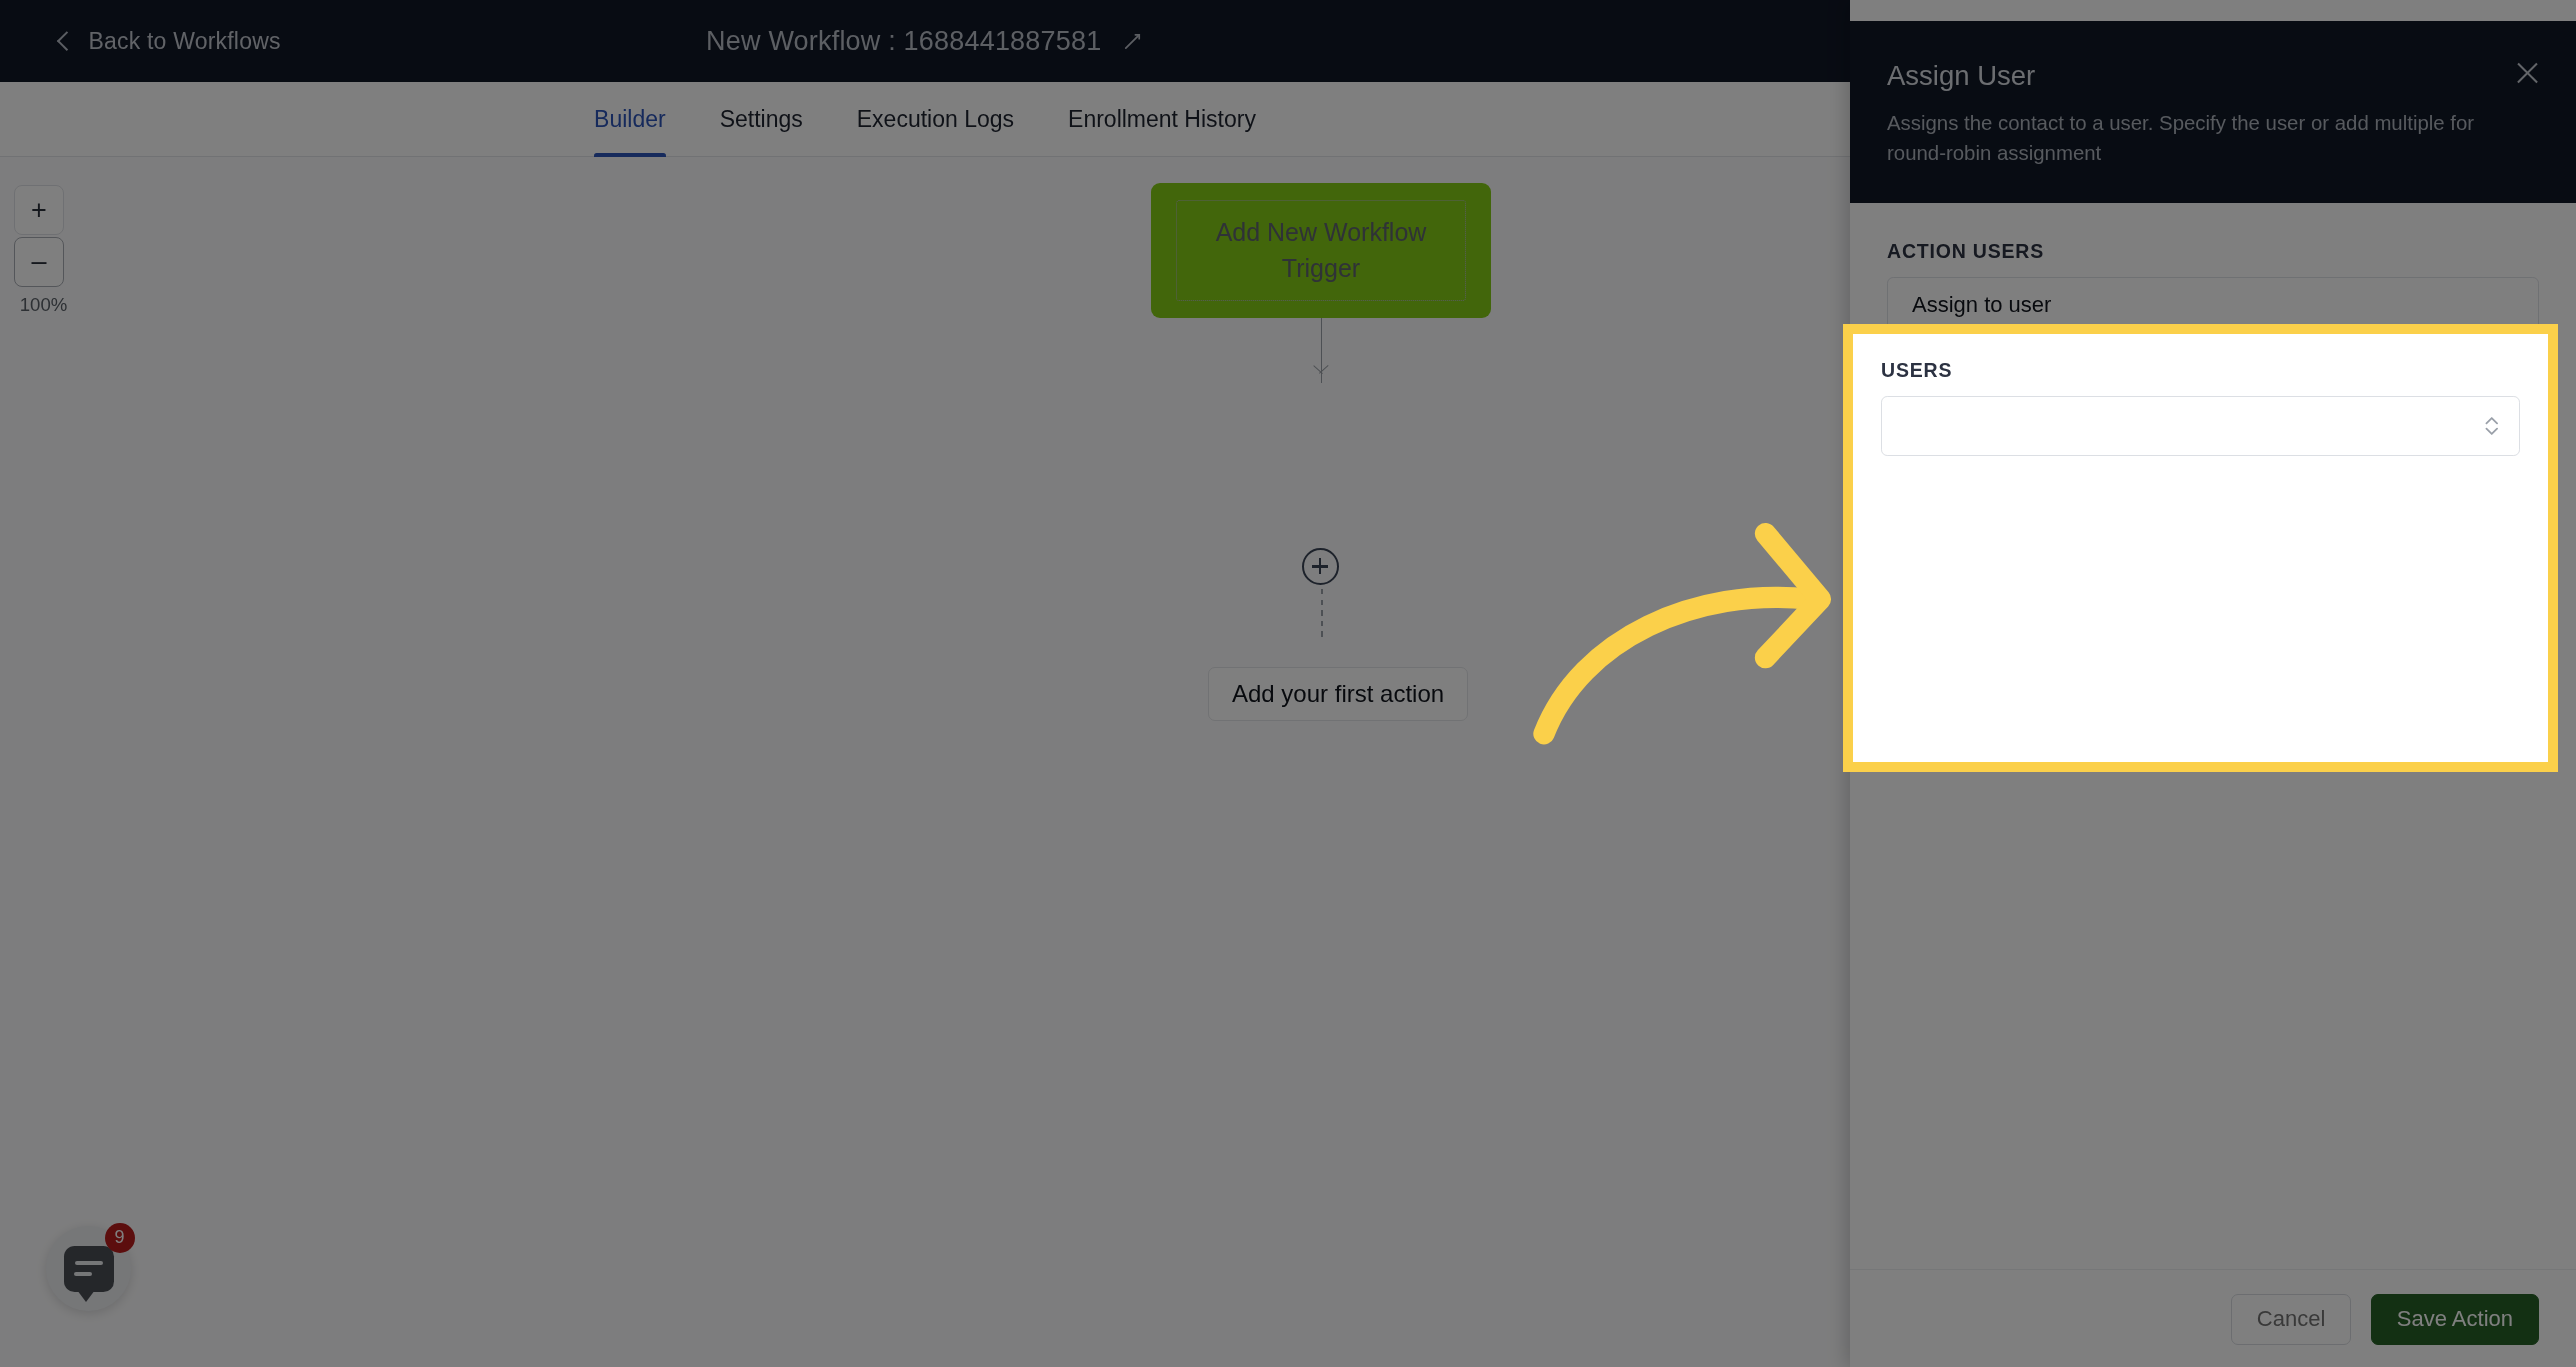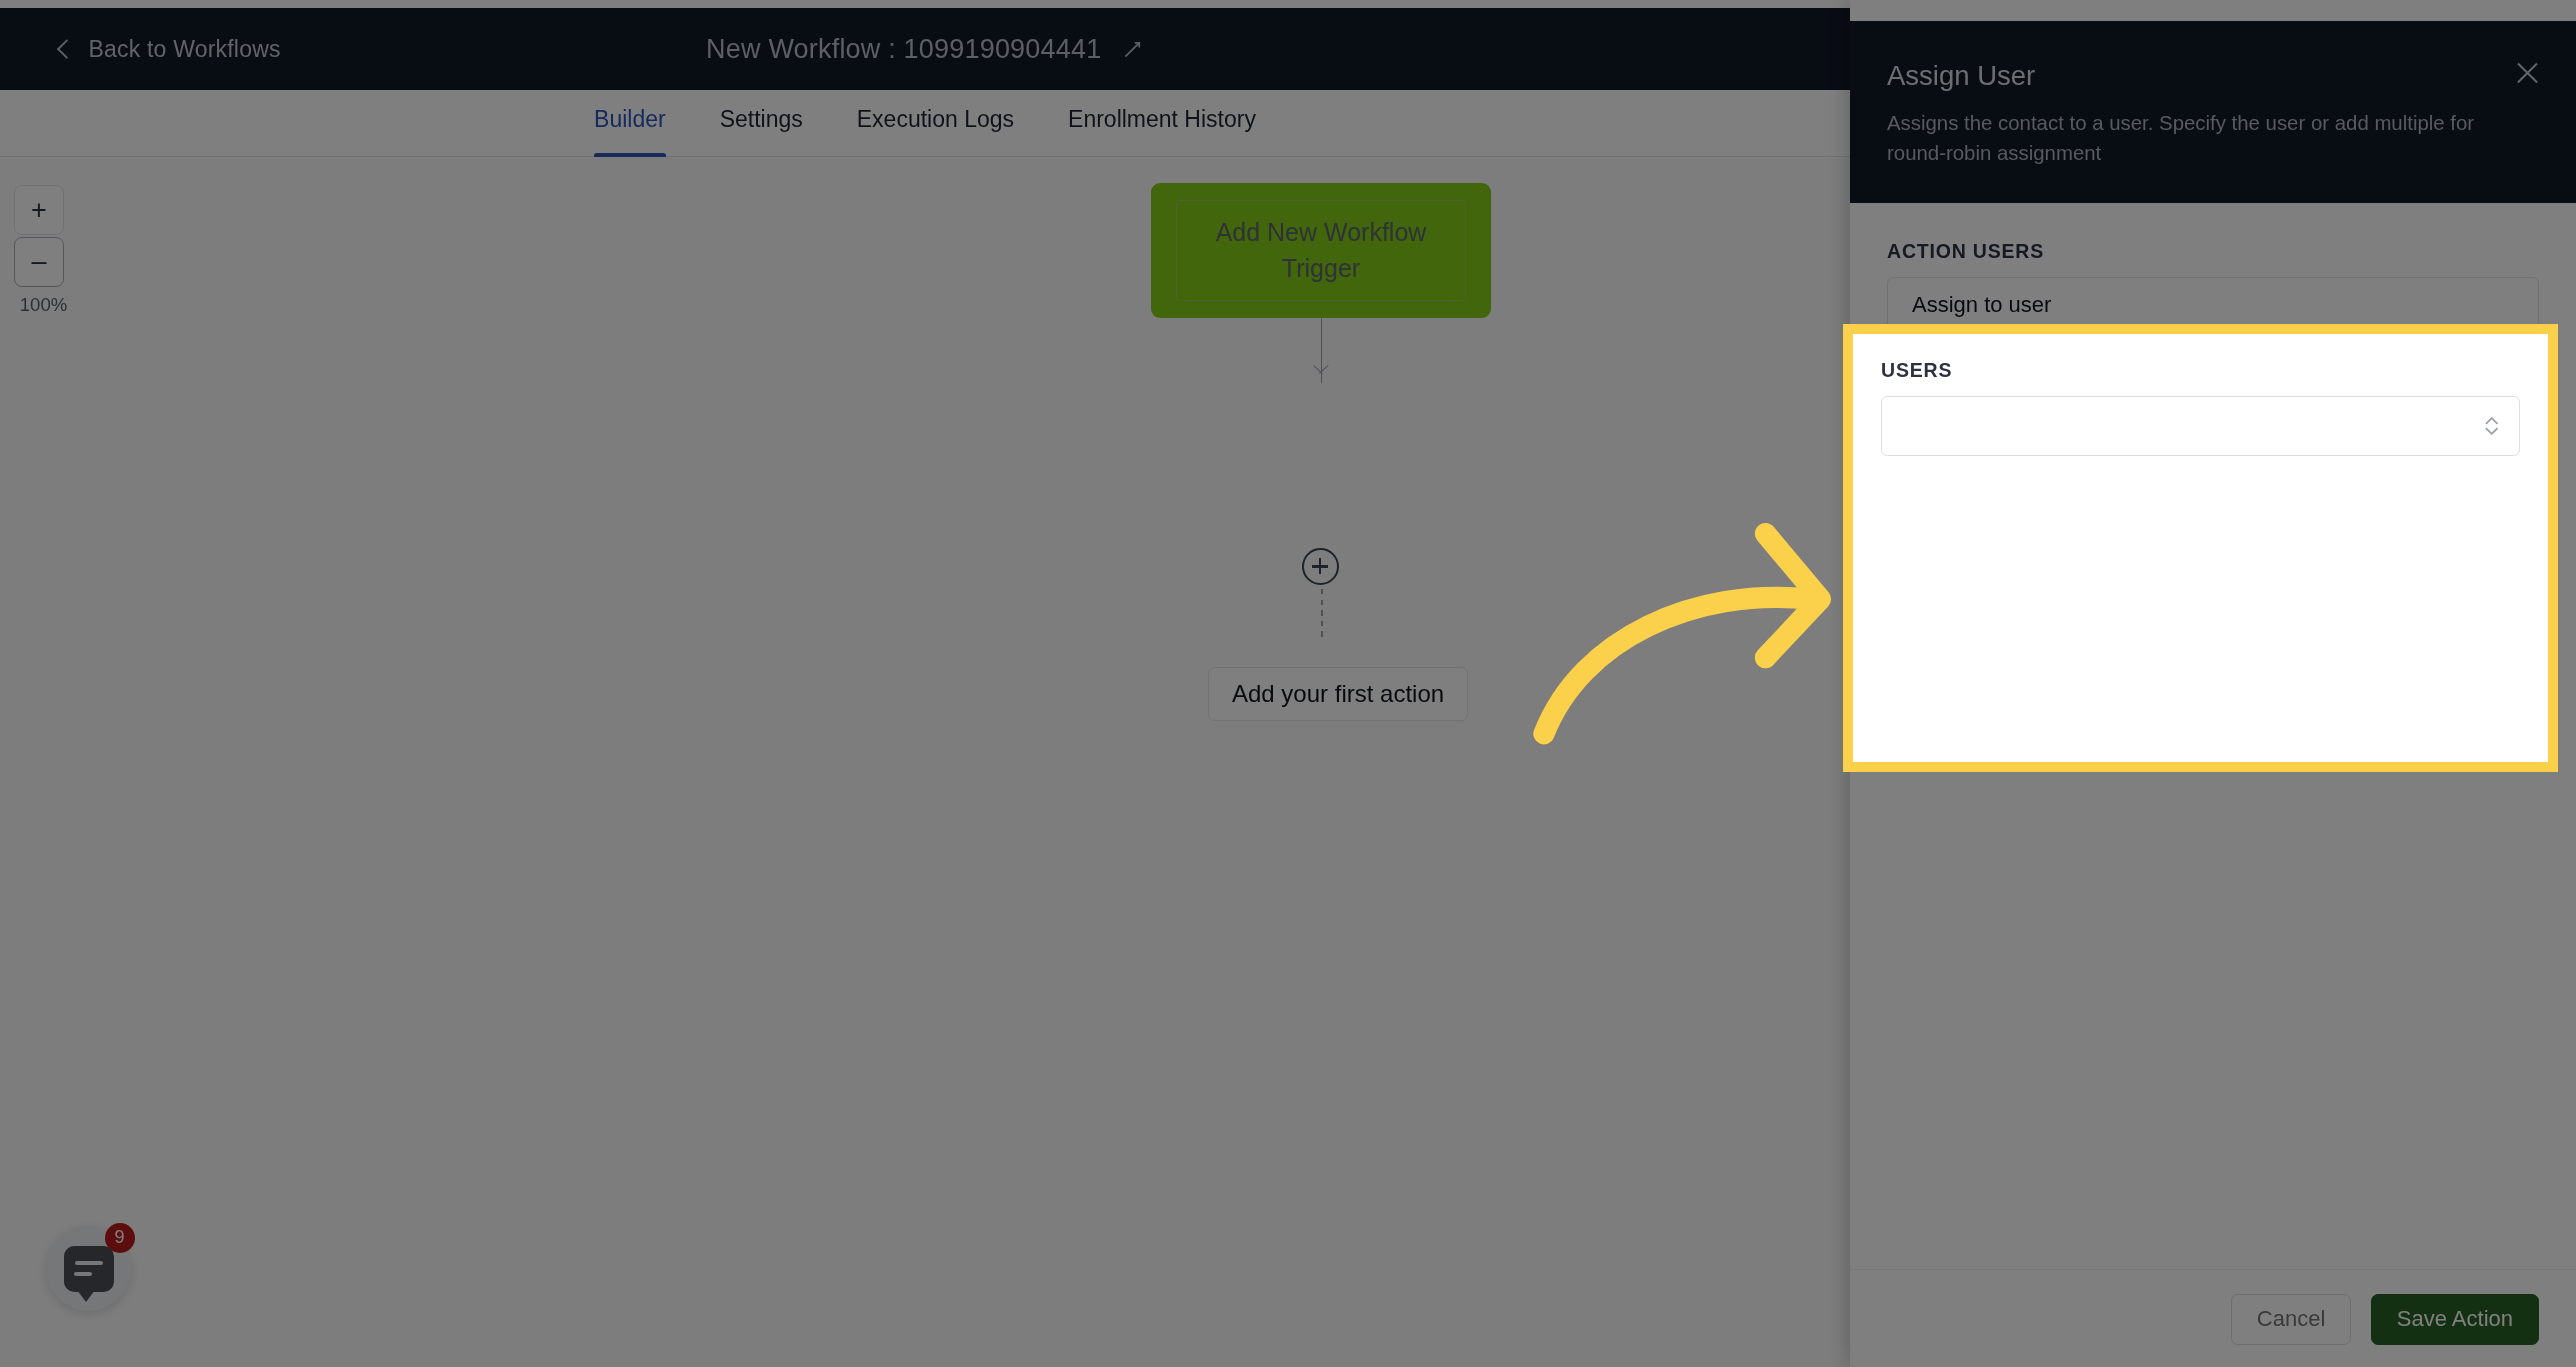--- a/index.html
+++ b/index.html
@@ -13,21 +13,21 @@
   #app {
     position: relative;
     width: 2576px;
     height: 1368px;
     background: #ffffff;
   }
 
   
   .topbar {
     position: absolute;
-    left: 0; top: 8px;
+    left: 0; top: 0;
     width: 1850px; height: 82px;
     background: #111827;
     display: flex;
     align-items: center;
     z-index: 3;
   }
   .back-btn {
     display: flex;
     align-items: center;
     gap: 14px;
@@ -448,21 +448,21 @@
 <body>
 
 <div id="app">
 
   <div class="topbar">
     <div class="back-btn">
       <span class="chev-left"></span>
       <span class="back-label">Back to Workflows</span>
     </div>
     <div class="wf-title-wrap">
-      <span class="wf-title">New Workflow : 1099190904441</span>
+      <span class="wf-title">New Workflow : 1688441887581</span>
       <span class="pencil-icon">
         <svg viewBox="0 0 24 24" width="23" height="23" fill="none" stroke="#b9bec7" stroke-width="1.8" stroke-linecap="round">
           <path d="M5 19 L19 5"></path>
           <path d="M15 5 L19 5 L19 9"></path>
         </svg>
       </span>
     </div>
   </div>
 
   <div class="tabbar">

